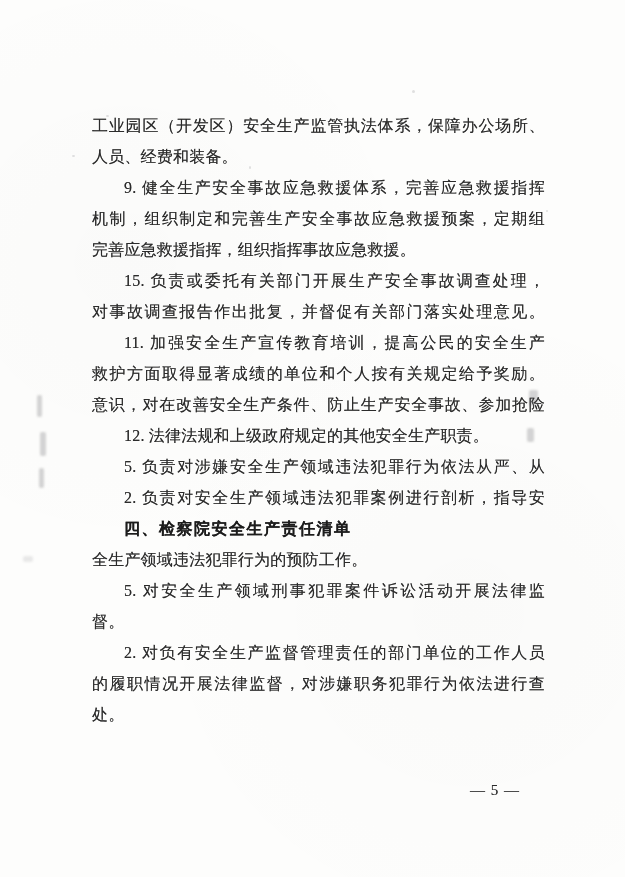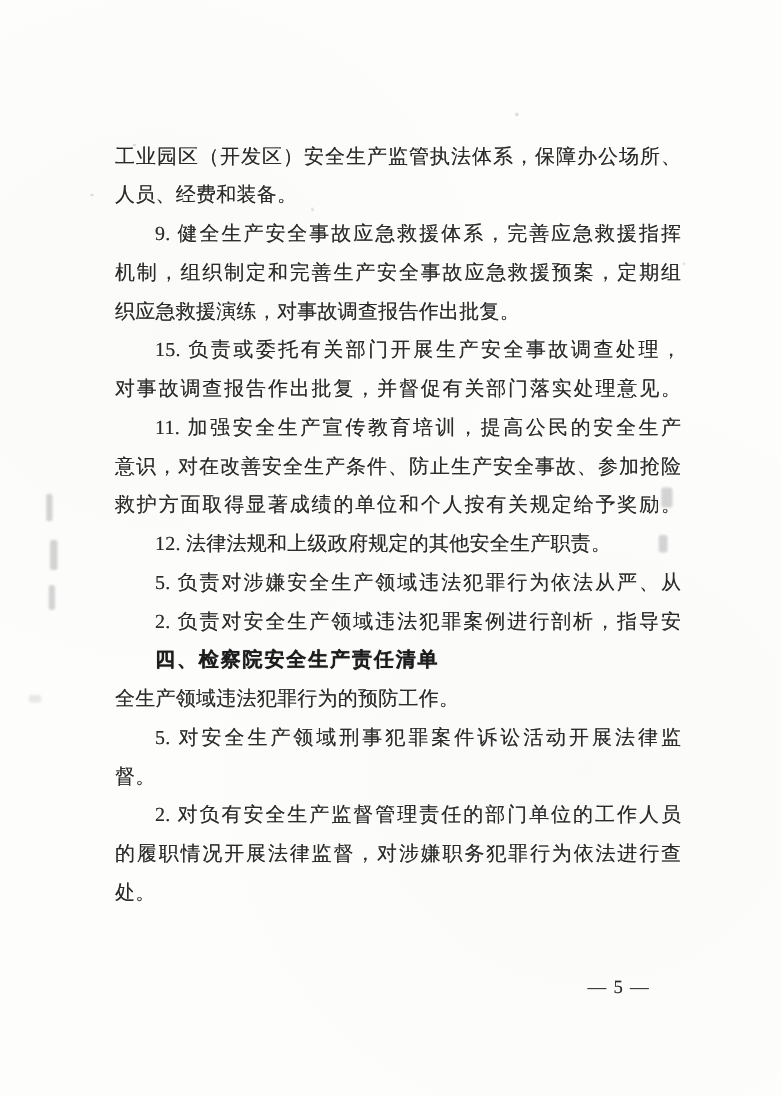--- a/index.html
+++ b/index.html
@@ -73,26 +73,26 @@
 </style>
 </head>
 <body style="background: rgb(253, 253, 252); color: rgb(43, 43, 43);">
 
 <div class="scan-page">
   <div class="text-block">
       <div class="line fill">工业园区（开发区）安全生产监管执法体系，保障办公场所、</div>
       <div class="line">人员、经费和装备。</div>
       <div class="line indent fill">9. 健全生产安全事故应急救援体系，完善应急救援指挥</div>
       <div class="line fill">机制，组织制定和完善生产安全事故应急救援预案，定期组</div>
-      <div class="line">织应急救援演练，对事故调查报告作出批复。</div>
+      <div class="line">完善应急救援指挥，组织指挥事故应急救援。</div>
       <div class="line indent fill">15. 负责或委托有关部门开展生产安全事故调查处理，</div>
       <div class="line fill">对事故调查报告作出批复，并督促有关部门落实处理意见。</div>
       <div class="line indent fill">11. 加强安全生产宣传教育培训，提高公民的安全生产</div>
+      <div class="line fill">救护方面取得显著成绩的单位和个人按有关规定给予奖励。</div>
       <div class="line fill">意识，对在改善安全生产条件、防止生产安全事故、参加抢险</div>
-      <div class="line fill">救护方面取得显著成绩的单位和个人按有关规定给予奖励。</div>
       <div class="line indent">12. 法律法规和上级政府规定的其他安全生产职责。</div>
       <div class="line indent fill">5. 负责对涉嫌安全生产领域违法犯罪行为依法从严、从</div>
       <div class="line indent fill">2. 负责对安全生产领域违法犯罪案例进行剖析，指导安</div>
       <div class="line indent heading" style="color: rgb(28, 28, 28);">四、检察院安全生产责任清单</div>
       <div class="line">全生产领域违法犯罪行为的预防工作。</div>
       <div class="line indent fill">5. 对安全生产领域刑事犯罪案件诉讼活动开展法律监</div>
       <div class="line">督。</div>
       <div class="line indent fill">2. 对负有安全生产监督管理责任的部门单位的工作人员</div>
       <div class="line fill">的履职情况开展法律监督，对涉嫌职务犯罪行为依法进行查</div>
       <div class="line">处。</div>

